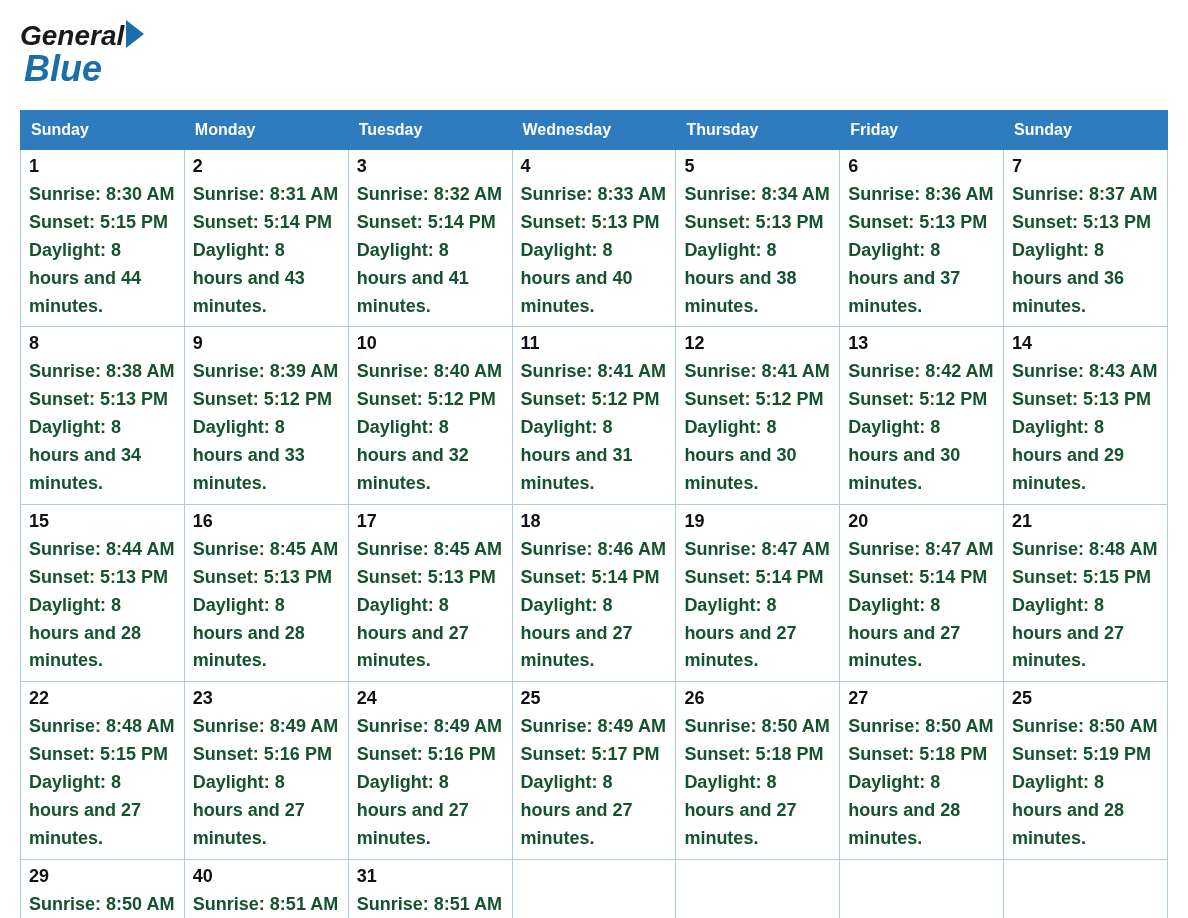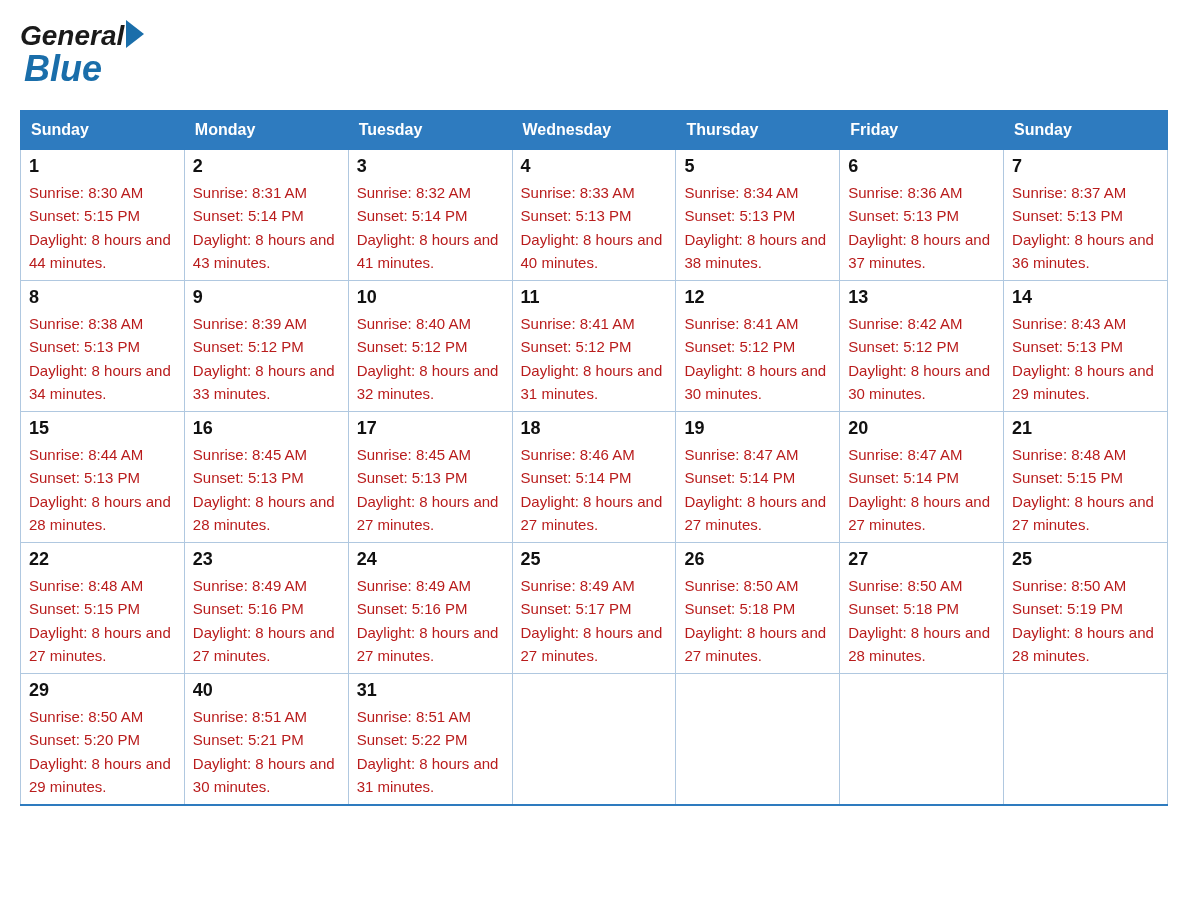--- a/index.html
+++ b/index.html
@@ -81,23 +81,24 @@
       min-height: 100px;
     }
     tbody tr td .day-num {
       font-size: 18px;
       font-weight: bold;
       display: block;
       margin-bottom: 4px;
       color: #111;
     }
     tbody tr td .day-info {
-      font-size: 15px;
+      font-size: 18px;
       line-height: 1.55;
-      color: #b91c1c;
+      color: #14532d;
+      font-weight: bold;
     }
     tbody tr:last-child td {
       border-bottom: 2px solid #2e7bbf;
     }
     tbody tr td:first-child {
       border-left: 1px solid #b0c8e0;
     }
     thead tr th:first-child {
       border-left: 1px solid #2e7bbf;
     }

